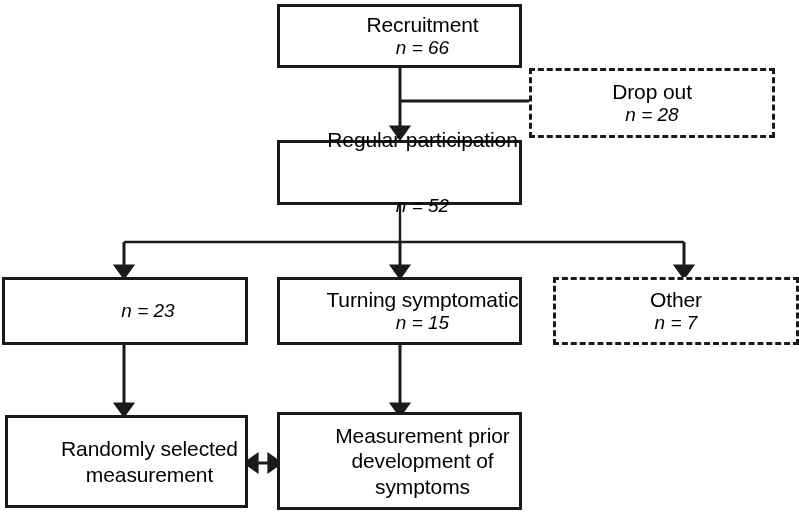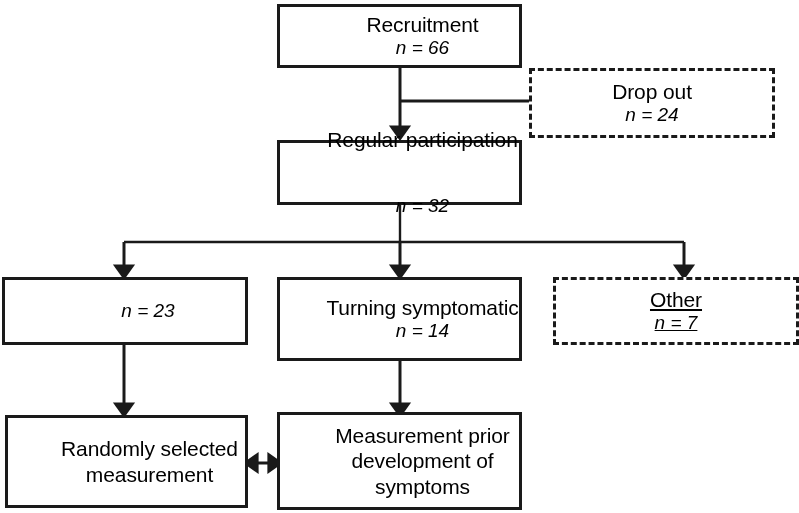--- a/index.html
+++ b/index.html
@@ -107,38 +107,38 @@
     </g>
   </svg>
 
   <div class="node solid" style="left:277px; top:4px; width:245px; height:64px;">
     <div class="title">Recruitment</div>
     <div class="count">n = 66</div>
   </div>
 
   <div class="node dashed" style="left:529px; top:68px; width:246px; height:70px;text-align:center;">
     <div class="title">Drop out</div>
-    <div class="count">n = 24</div>
+    <div class="count">n = 28</div>
   </div>
 
   <div class="node solid" style="left:277px; top:140px; width:245px; height:65px;gap:43px;">
     <div class="title">Regular participation</div>
-    <div class="count">n = 32</div>
+    <div class="count">n = 52</div>
   </div>
 
   <div class="node solid" style="left:2px; top:277px; width:246px; height:68px;">
     <div class="count">n = 23</div>
   </div>
 
-  <div class="node solid" style="left:277px; top:277px; width:245px; height:84px;">
+  <div class="node solid" style="left:277px; top:277px; width:245px; height:68px;">
     <div class="title">Turning symptomatic</div>
-    <div class="count">n = 14</div>
+    <div class="count">n = 15</div>
   </div>
 
-  <div class="node dashed" style="left:553px; top:277px; width:246px; height:68px;text-decoration:underline;">
+  <div class="node dashed" style="left:553px; top:277px; width:246px; height:68px;">
     <div class="title">Other</div>
     <div class="count">n = 7</div>
   </div>
 
   <div class="node solid" style="left:277px; top:412px; width:245px; height:98px;">
     <div class="title multiline" style="max-width:212px;">Measurement prior development of symptoms</div>
   </div>
 
   <div class="node solid" style="left:5px; top:415px; width:243px; height:93px;">
     <div class="title multiline" style="max-width:215px;">Randomly selected measurement</div>

